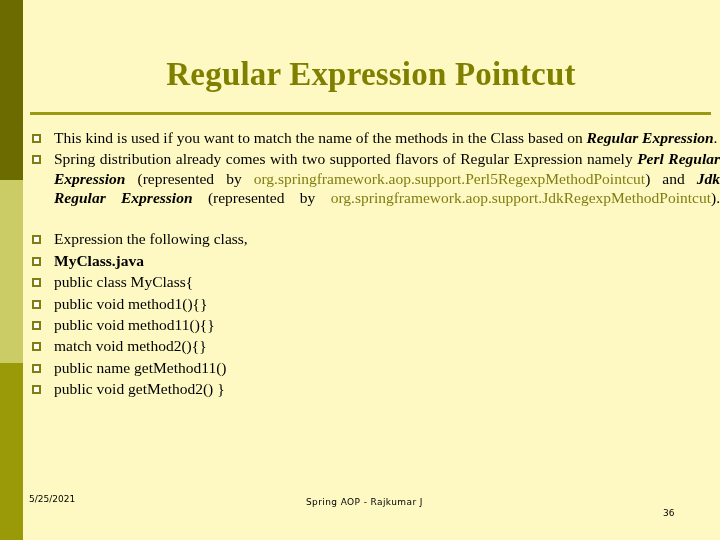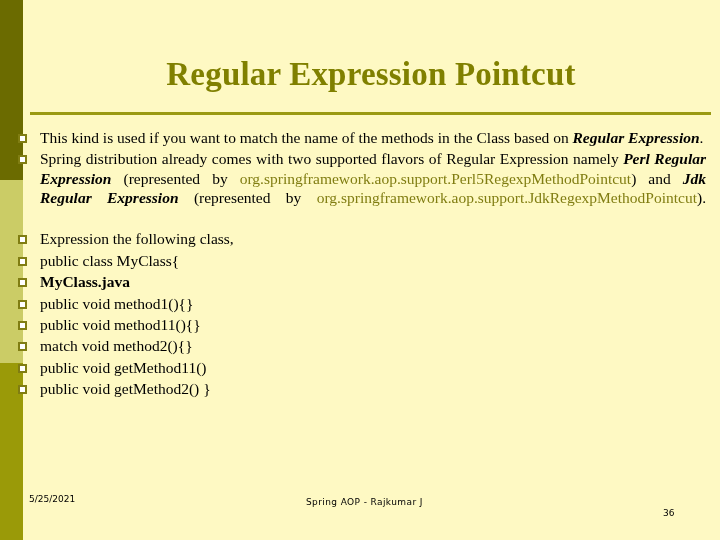--- a/index.html
+++ b/index.html
@@ -50,21 +50,21 @@
     position: absolute;
     left: 30px;
     top: 112px;
     width: 681px;
     height: 3px;
   }
 
   
   #body {
     position: absolute;
-    left: 18px;
+    left: 32px;
     top: 128px;
     width: 688px;
   }
 
   .bullet-row {
     display: flex;
     align-items: flex-start;
     margin: 0;
   }
 
@@ -149,42 +149,42 @@
       <span class="bullet-text stretch"><span>Spring distribution already comes with two supported flavors of Regular Expression namely </span><span class="bi">Perl Regular Expression</span><span> (represented by </span><span class="cls" style="color: rgb(128, 125, 18);">org.springframework.aop.support.Perl5RegexpMethodPointcut</span><span>) and </span><span class="bi">Jdk Regular Expression</span><span> (represented by </span><span class="cls" style="color: rgb(128, 125, 18);">org.springframework.aop.support.JdkRegexpMethodPointcut</span><span>).</span></span>
     </div>
 
     <div class="bullet-row code-row">
       <span class="bullet-marker" style="border-color: rgb(128, 125, 18);"></span>
       <span class="bullet-text">Expression the following class,</span>
     </div>
 
     <div class="bullet-row code-row">
       <span class="bullet-marker" style="border-color: rgb(128, 125, 18);"></span>
-      <span class="bullet-text">public class MyClass{</span>
+      <span class="bullet-text b">MyClass.java</span>
     </div>
 
     <div class="bullet-row code-row">
       <span class="bullet-marker" style="border-color: rgb(128, 125, 18);"></span>
-      <span class="bullet-text b">MyClass.java</span>
+      <span class="bullet-text">public class MyClass{</span>
     </div>
     <div class="bullet-row code-row">
       <span class="bullet-marker" style="border-color: rgb(128, 125, 18);"></span>
       <span class="bullet-text">public void method1(){}</span>
     </div>
     <div class="bullet-row code-row">
       <span class="bullet-marker" style="border-color: rgb(128, 125, 18);"></span>
       <span class="bullet-text">public void method11(){}</span>
     </div>
     <div class="bullet-row code-row">
       <span class="bullet-marker" style="border-color: rgb(128, 125, 18);"></span>
       <span class="bullet-text">match void method2(){}</span>
     </div>
     <div class="bullet-row code-row">
       <span class="bullet-marker" style="border-color: rgb(128, 125, 18);"></span>
-      <span class="bullet-text">public void getMethod11()</span>
+      <span class="bullet-text">public name getMethod11()</span>
     </div>
     <div class="bullet-row code-row">
       <span class="bullet-marker" style="border-color: rgb(128, 125, 18);"></span>
       <span class="bullet-text">public void getMethod2() }</span>
     </div>
 
   </div>
 
   <div class="footer" id="footer-date">5/25/2021</div>
   <div class="footer" id="footer-center">Spring AOP  -  Rajkumar J</div>

